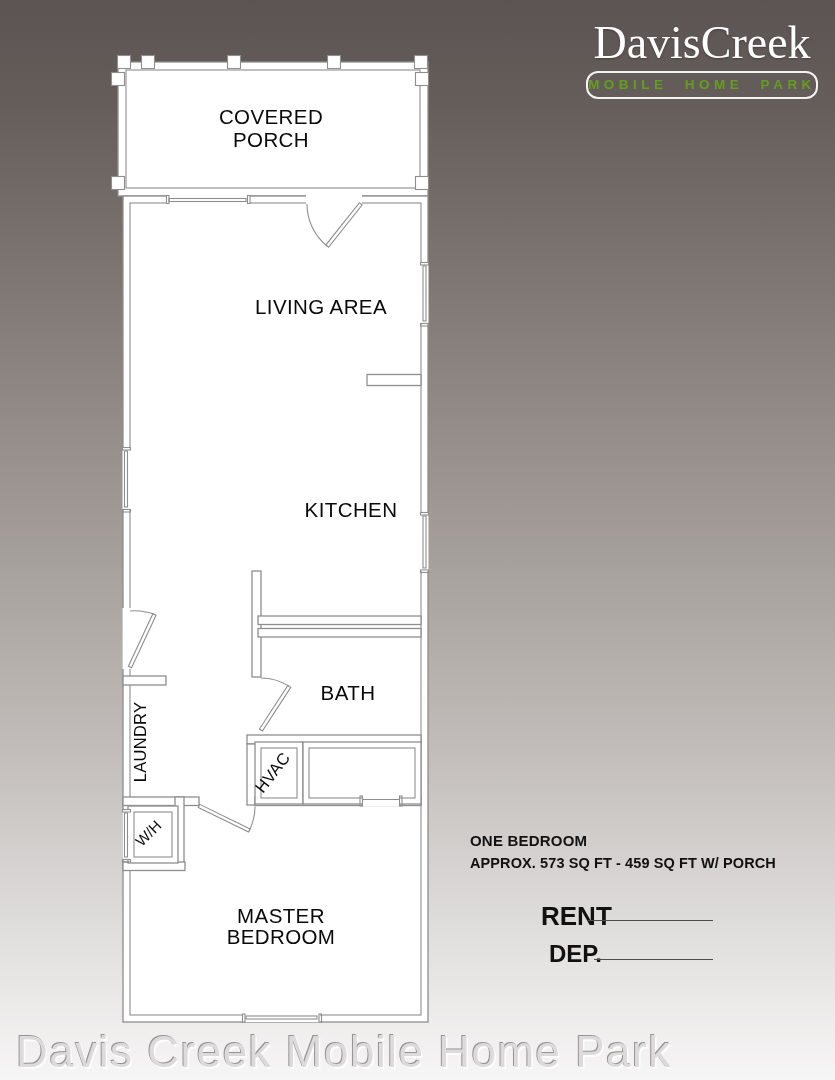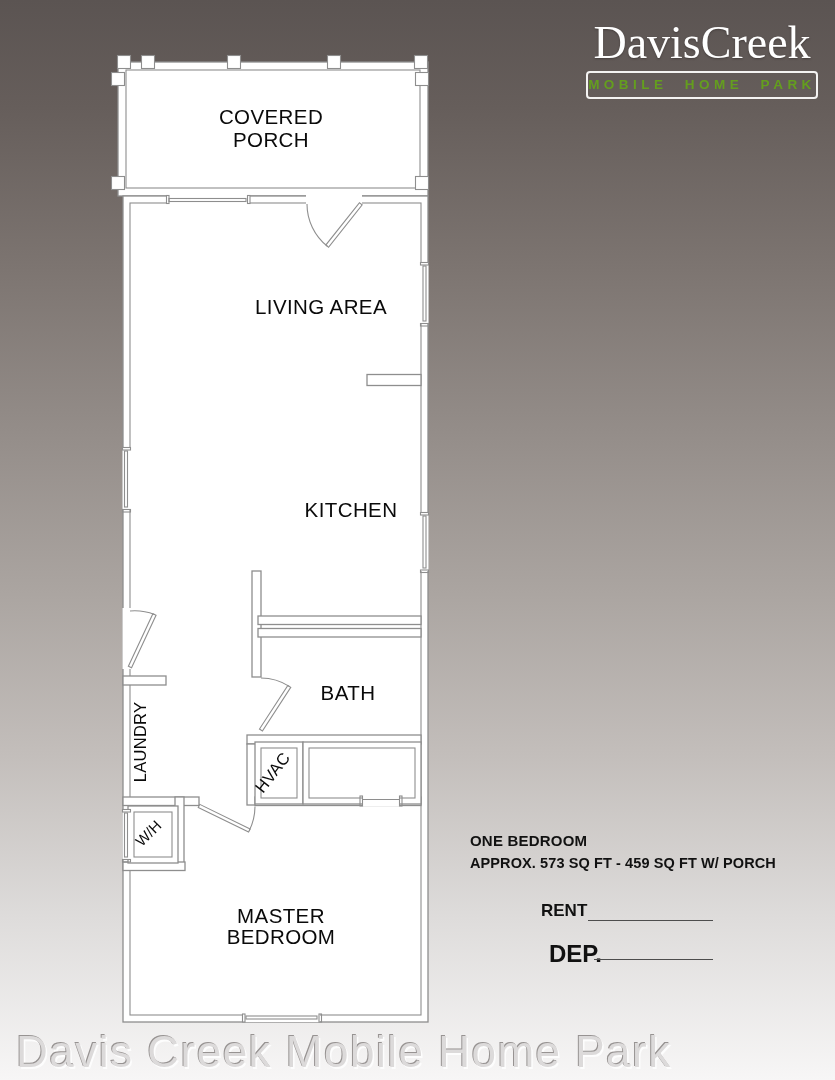--- a/index.html
+++ b/index.html
@@ -21,28 +21,28 @@
   .lbl{font-family:"Liberation Sans",sans-serif;font-size:20.5px;fill:#0a0a0a;text-anchor:middle;letter-spacing:0.4px;}
   .lbl-m{font-family:"Liberation Sans",sans-serif;font-size:16.5px;fill:#0a0a0a;text-anchor:middle;letter-spacing:0.3px;}
   .lbl-s{font-family:"Liberation Sans",sans-serif;font-size:15px;fill:#0a0a0a;text-anchor:middle;}
   .abs{position:absolute;}
   .logo{left:576px;top:20px;width:232px;text-align:center;margin-left:10px;}
   .logo-name{
     font-family:"Liberation Serif",serif;font-size:46px;line-height:1.0;
     color:#ffffff;text-shadow:0 1px 2px rgba(45,40,38,.55);letter-spacing:0px;white-space:nowrap;
   }
   .logo-box{
-    margin-top:5px;border:2px solid #f4f3f2;border-radius:4px;
+    margin-top:5px;border:2px solid #f4f3f2;border-radius:12px;
     height:24px;line-height:24px;
     font-weight:700;font-size:13.5px;letter-spacing:4.5px;word-spacing:9px;
     color:#649e1e;white-space:nowrap;
   }
   .unit-title{left:470px;top:832px;font-weight:700;font-size:15px;color:#111;letter-spacing:0.2px;}
   .unit-area{left:470px;top:855px;font-weight:700;font-size:14.5px;color:#111;letter-spacing:0.1px;}
-  .rent-label{left:541px;top:901px;font-weight:700;font-size:17px;color:#111;}
+  .rent-label{left:541px;top:901px;font-weight:700;font-size:26px;color:#111;}
   .dep-label{left:549px;top:940px;font-weight:700;font-size:24px;color:#111;}
   .fill-line{border-top:1.5px solid #4d4d4d;height:0;}
   .rent-line{left:588px;top:920px;width:125px;}
   .dep-line{left:594px;top:959px;width:119px;}
   .fill-value{position:absolute;top:-18px;left:4px;font-size:15px;color:#111;}
   .watermark{
     left:16px;top:1027px;font-size:44px;letter-spacing:1.5px;white-space:nowrap;
     color:#dcdada;text-shadow:-1px -1px 0 #979392, 1.5px 1.5px 0 #fdfdfd;
   }
 </style>

